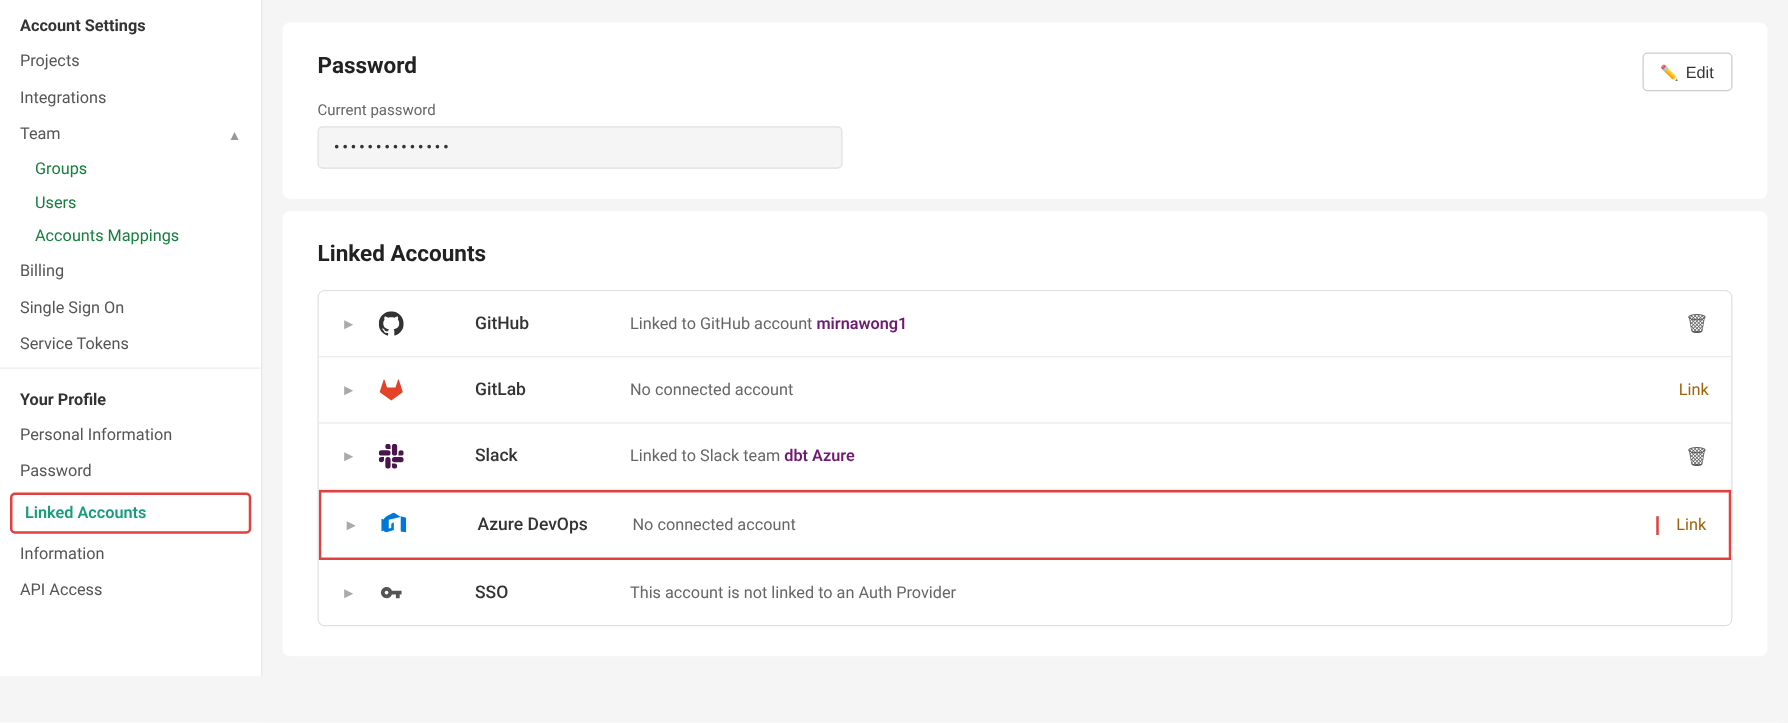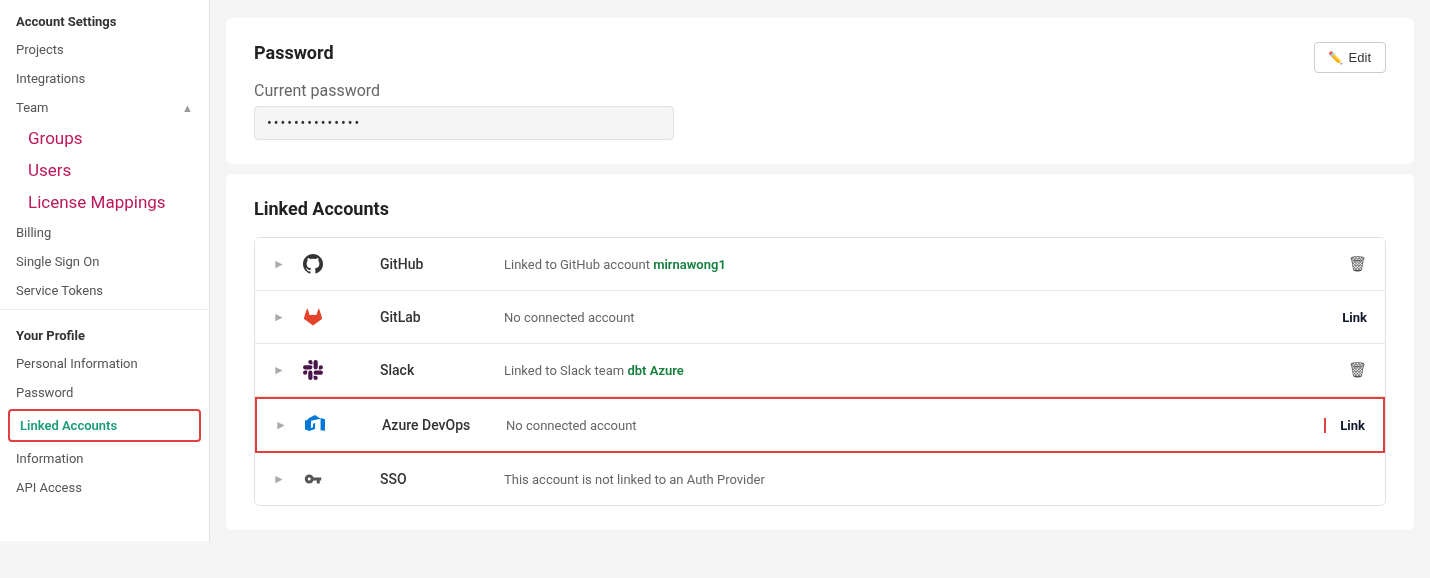--- a/index.html
+++ b/index.html
@@ -31,22 +31,22 @@
       justify-content: space-between;
     }
     .sidebar-item.active-box {
       border: 2px solid #e04040;
       border-radius: 4px;
       color: #1a9c7c;
       font-weight: 600;
     }
     .sidebar-sub-item {
       padding: 6px 16px 6px 28px;
-      font-size: 17px;
-      color: #be185d;
+      font-size: 13px;
+      color: #15803d;
       cursor: pointer;
     }
     .sidebar-divider {
       height: 1px;
       background: #eee;
       margin: 4px 0;
     }
     .chevron { font-size: 11px; color: #999; }
 
     
@@ -66,21 +66,21 @@
 
     .section-title {
       font-size: 18px;
       font-weight: 700;
       color: #222;
       margin-bottom: 18px;
     }
 
     
     .field-label {
-      font-size: 16px;
+      font-size: 12px;
       color: #666;
       margin-bottom: 6px;
     }
     .password-field {
       background: #f5f5f5;
       border: 1px solid #e0e0e0;
       border-radius: 4px;
       padding: 8px 12px;
       width: 420px;
       font-size: 14px;
@@ -141,26 +141,26 @@
       font-size: 14px;
       color: #333;
       font-weight: 500;
       margin-left: 41px;
     }
     .account-status {
       flex: 1;
       font-size: 13px;
       color: #666;
     }
-    .account-status strong { color: #15803d; font-weight: 600; }
+    .account-status strong { color: #701a75; font-weight: 600; }
     .account-action {
       font-size: 13px;
-      color: #0f172a;
-      cursor: pointer;
-      font-weight: 700;
+      color: #a16207;
+      cursor: pointer;
+      font-weight: 400;
     }
     .delete-icon {
       color: #555;
       cursor: pointer;
       font-size: 15px;
     }
 
     
     .top-gap { height: 8px; }
   </style>
@@ -180,21 +180,21 @@
     <span>Team</span>
     <span class="chevron">▲</span>
   </div>
   <div class="sidebar-sub-item">
     <span>Groups</span>
   </div>
   <div class="sidebar-sub-item">
     <span>Users</span>
   </div>
   <div class="sidebar-sub-item">
-    <span>License Mappings</span>
+    <span>Accounts Mappings</span>
   </div>
   <div class="sidebar-item">
     <span>Billing</span>
   </div>
   <div class="sidebar-item">
     <span>Single Sign On</span>
   </div>
   <div class="sidebar-item">
     <span>Service Tokens</span>
   </div>

